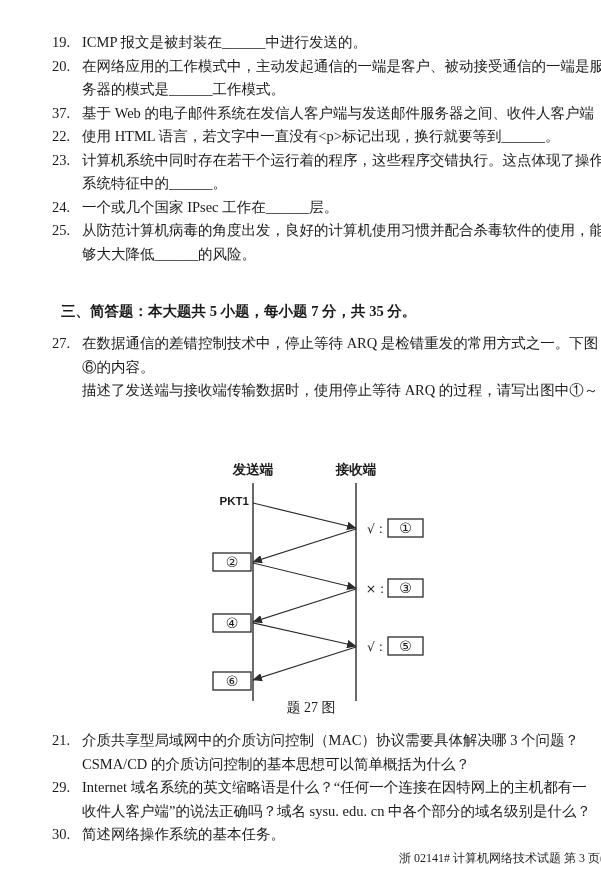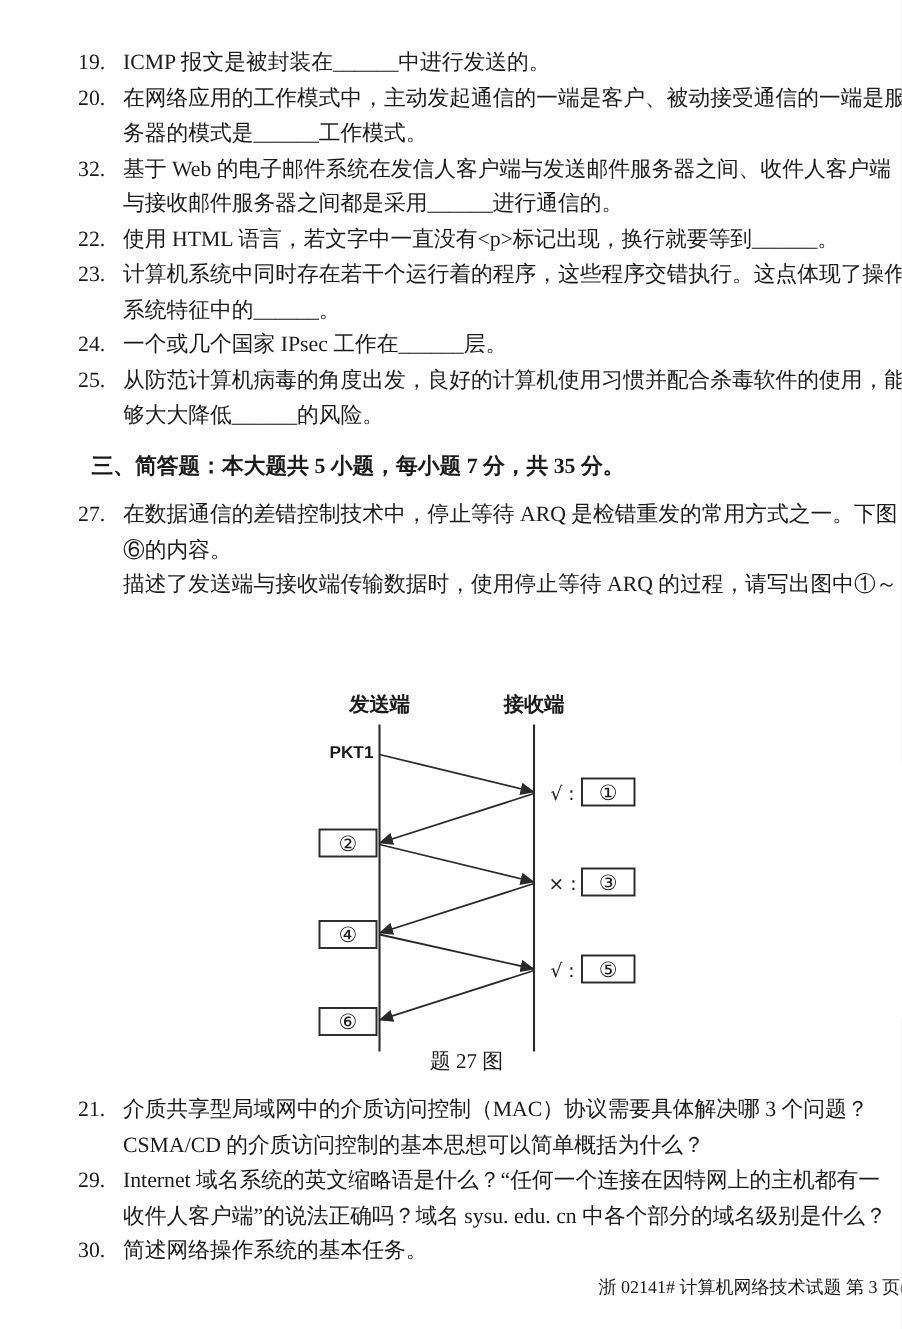--- a/index.html
+++ b/index.html
@@ -102,24 +102,23 @@
       </div>
     </div>
     <div class="q">
       <span class="qno">20.</span>
       <div class="qbody">
         <div class="qline">在网络应用的工作模式中，主动发起通信的一端是客户、被动接受通信的一端是服</div>
         <div class="qline">务器的模式是______工作模式。</div>
       </div>
     </div>
     <div class="q">
-      <span class="qno">32.</span>
+      <span class="qno">37.</span>
       <div class="qbody">
         <div class="qline">基于 Web 的电子邮件系统在发信人客户端与发送邮件服务器之间、收件人客户端</div>
-        <div class="qline">与接收邮件服务器之间都是采用______进行通信的。</div>
       </div>
     </div>
     <div class="q">
       <span class="qno">22.</span>
       <div class="qbody">
         <div class="qline">使用 HTML 语言，若文字中一直没有&lt;p&gt;标记出现，换行就要等到______。</div>
       </div>
     </div>
     <div class="q">
       <span class="qno">23.</span>

